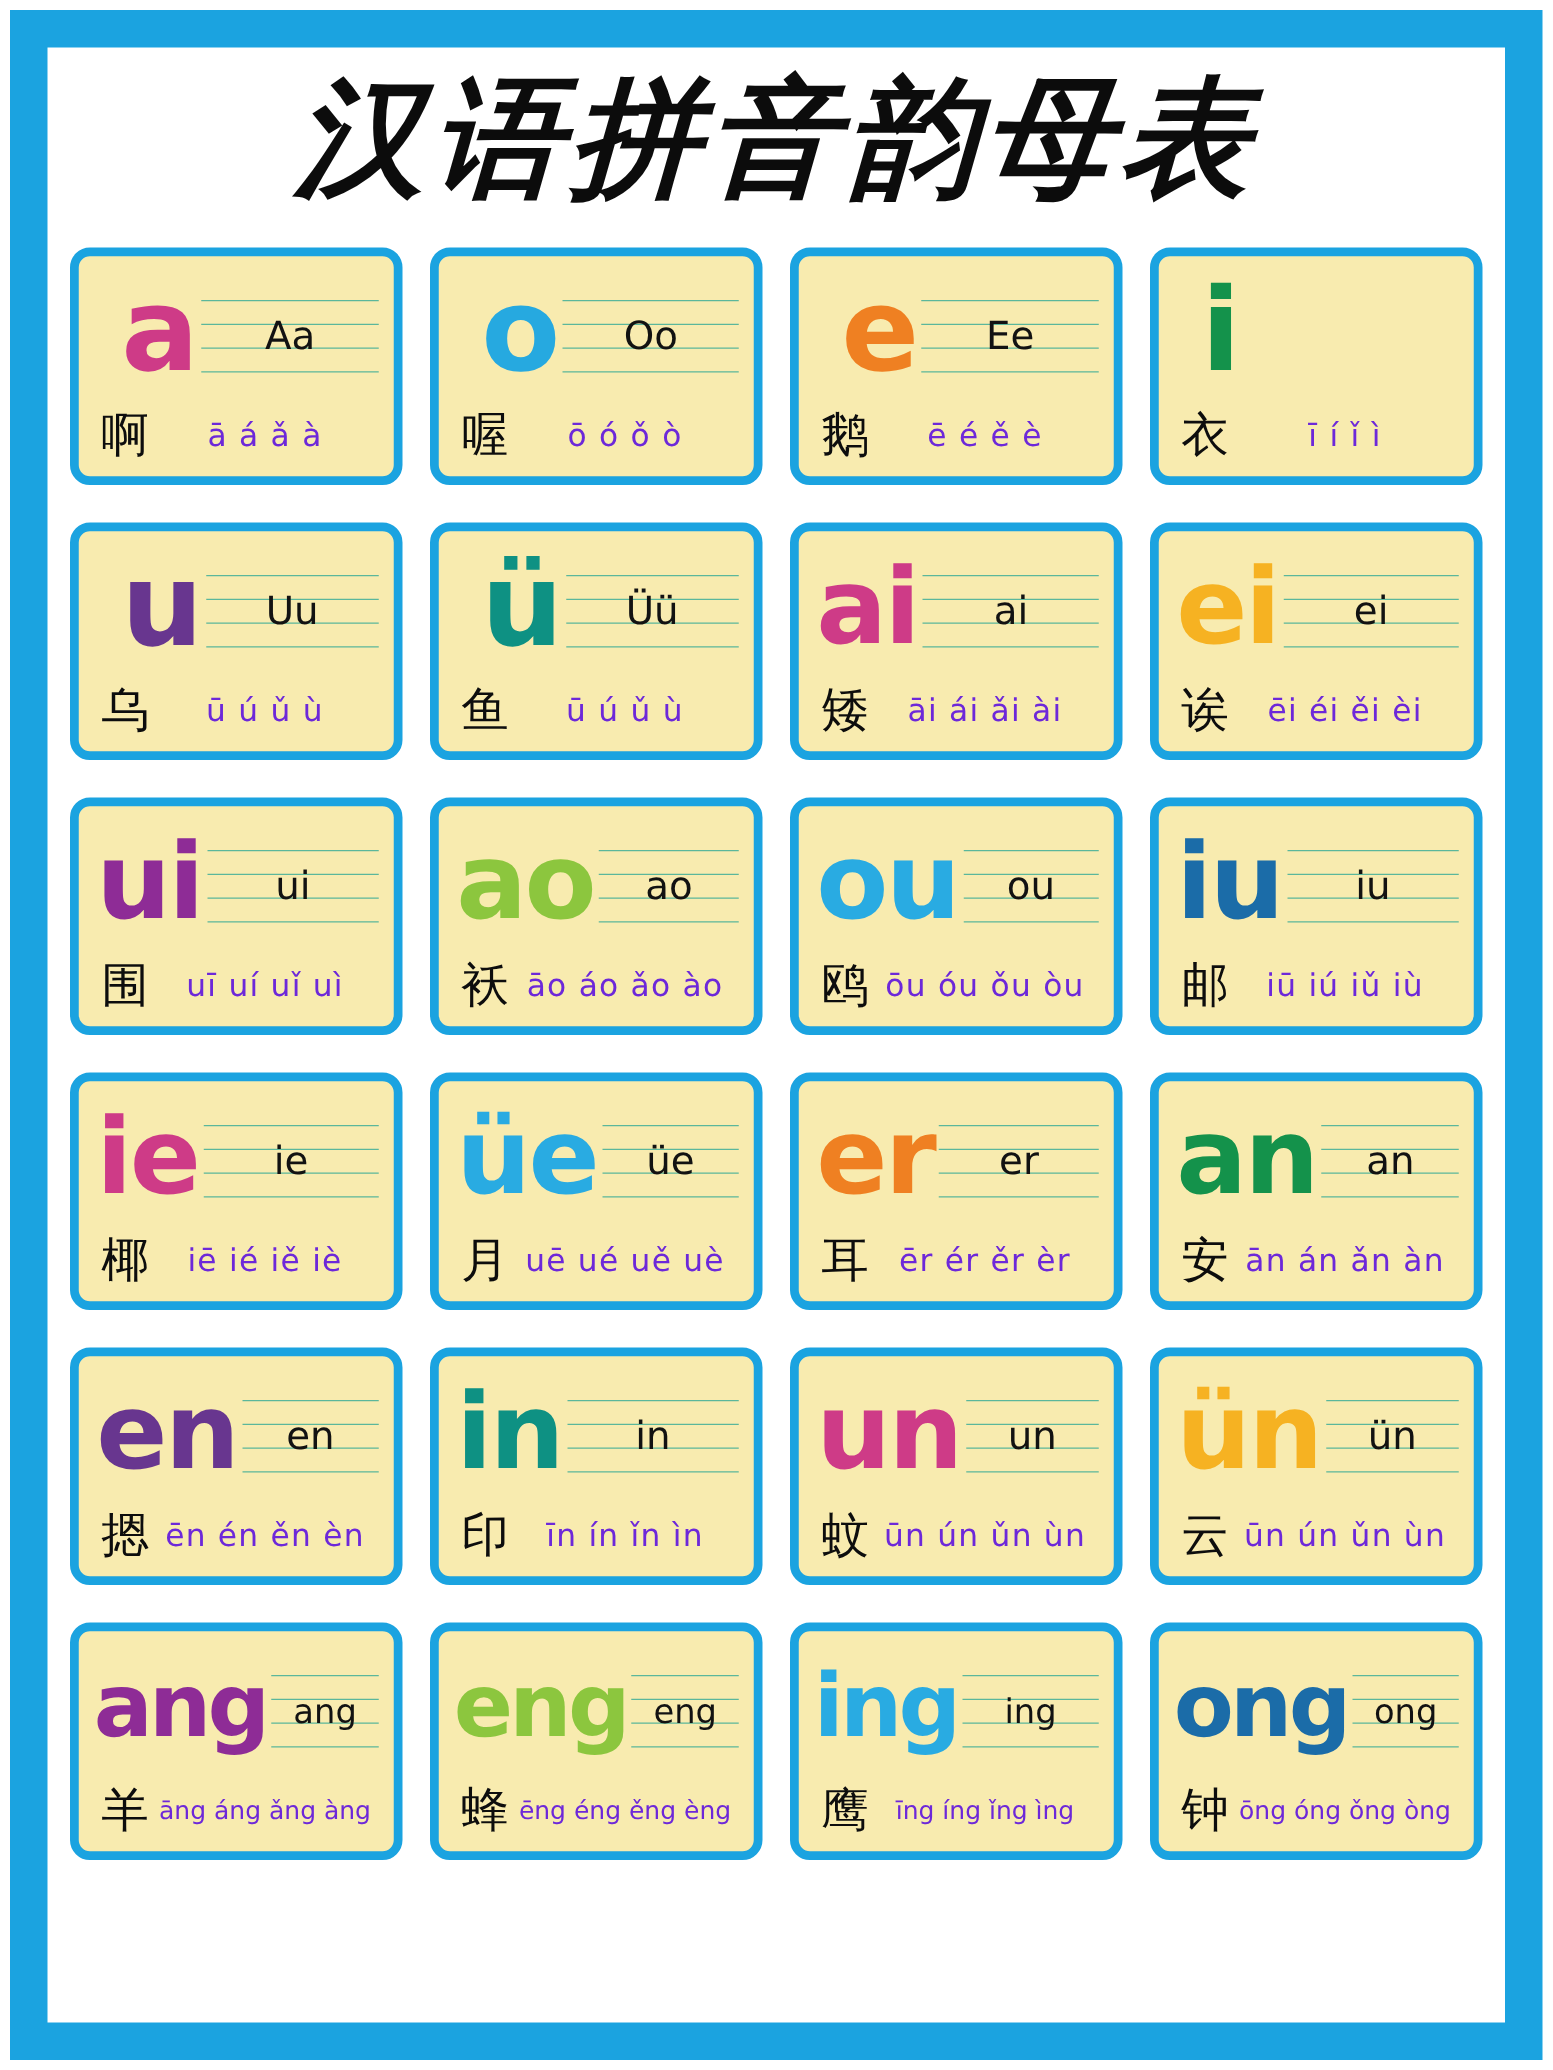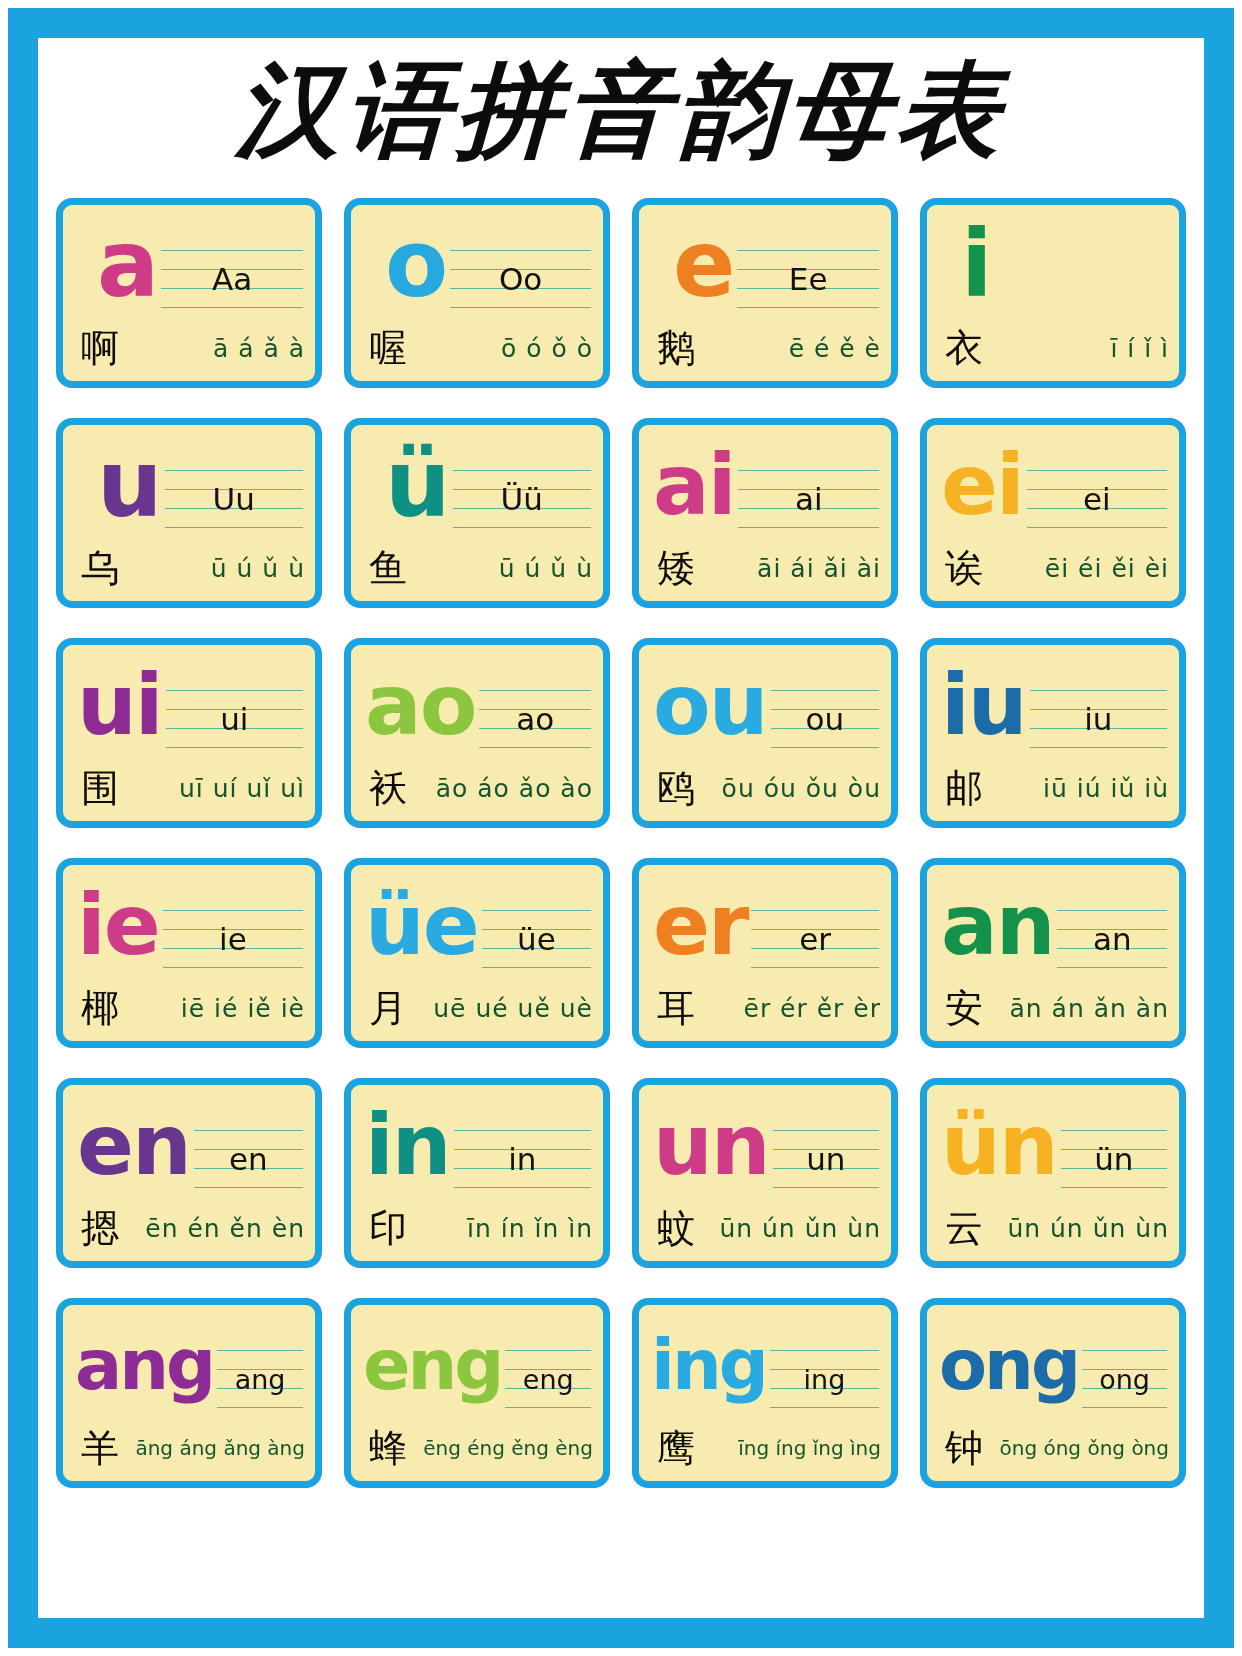--- a/index.html
+++ b/index.html
@@ -91,21 +91,21 @@
   .big.len2{font-size:84px;}
   .big.len1{font-size:92px;margin-left:34px;}
 
   
   .guide{
     position:relative;
     flex:1 1 auto;
     height:58px;
     margin-right:12px;
     margin-left:4px;
-    top:12px;
+    top:2px;
   }
   .guide .ln{
     position:absolute;left:0;right:0;
     height:1px;
     background:#5BB79B;
   }
   .guide .ln.l0{top:0px;}
   .guide .ln.l1{top:19px;}
   .guide .ln.l2{top:38px;}
   .guide .ln.l3{top:57px;}
@@ -133,24 +133,24 @@
     flex:0 0 auto;
     margin-left:18px;
     font-family:"DejaVu Serif","Liberation Serif",serif;
     font-size:38px;
     line-height:1;
     color:#0d0d0d;
     font-weight:500;
   }
   .tones{
     flex:1 1 auto;
-    text-align:right;
+    text-align:center;
     font-family:"DejaVu Sans","Liberation Sans",sans-serif;
     font-size:25px;
-    color:#14532d;
+    color:#6d28d9;
     letter-spacing:1px;
     white-space:nowrap;
     padding-right:10px;
   }
   .tones.t-sm{font-size:20px;letter-spacing:0px;}
 </style>
 </head>
 <body>
 
 <div id="poster">

